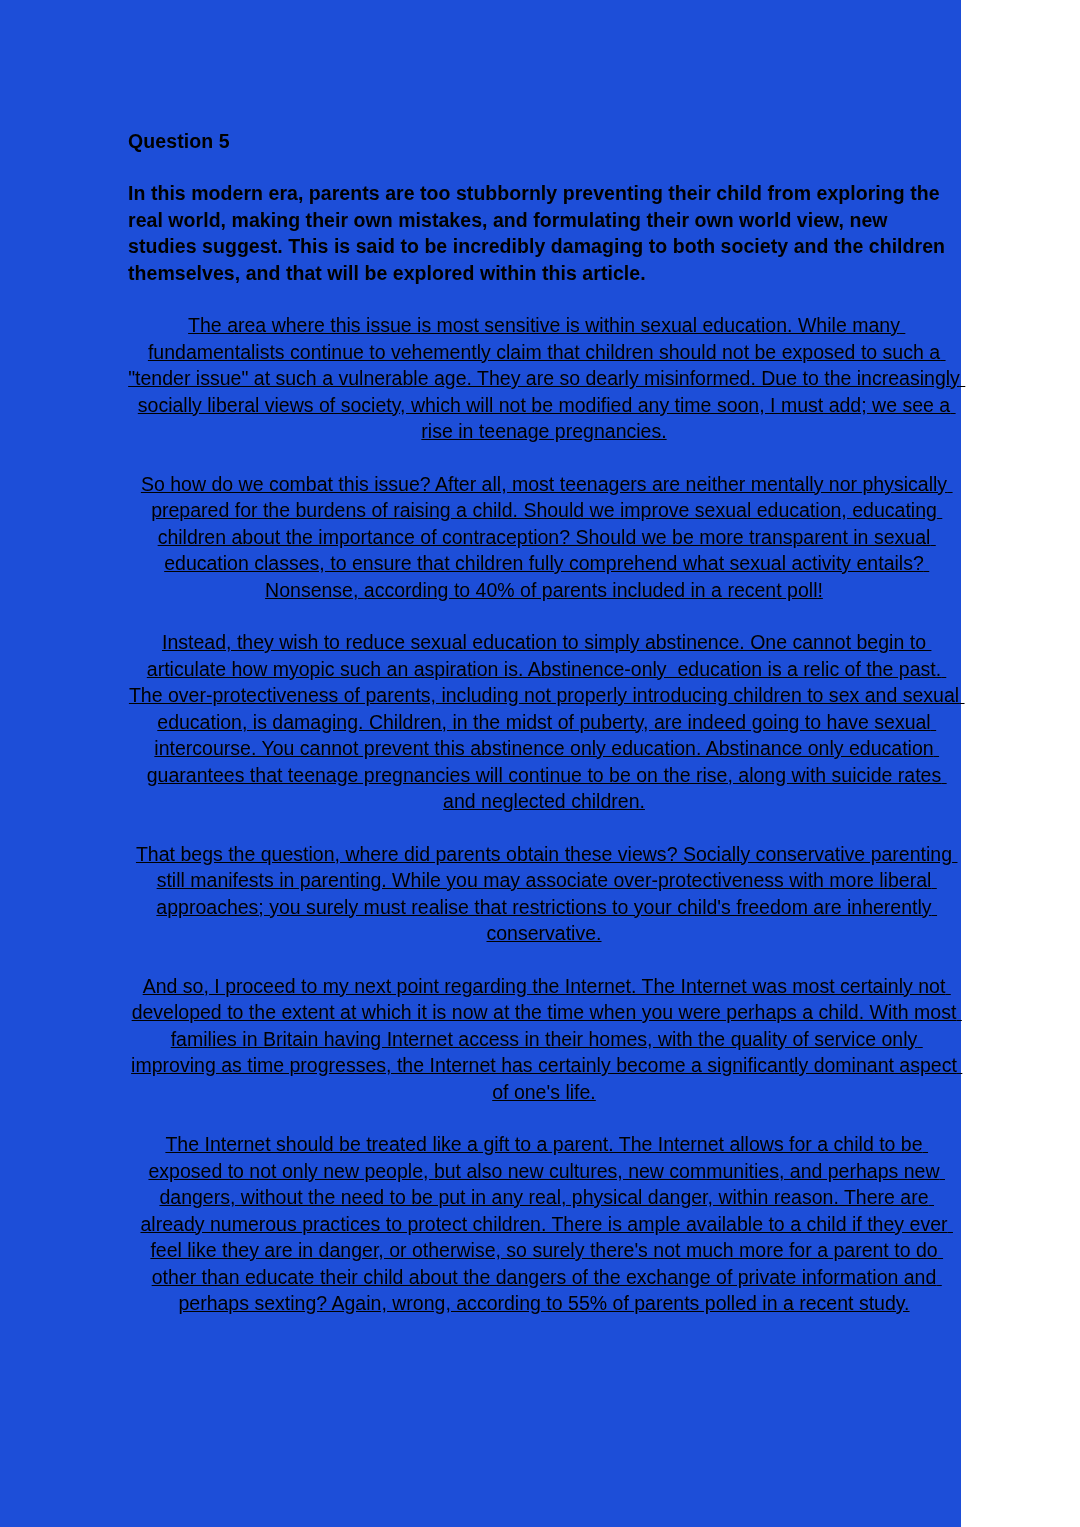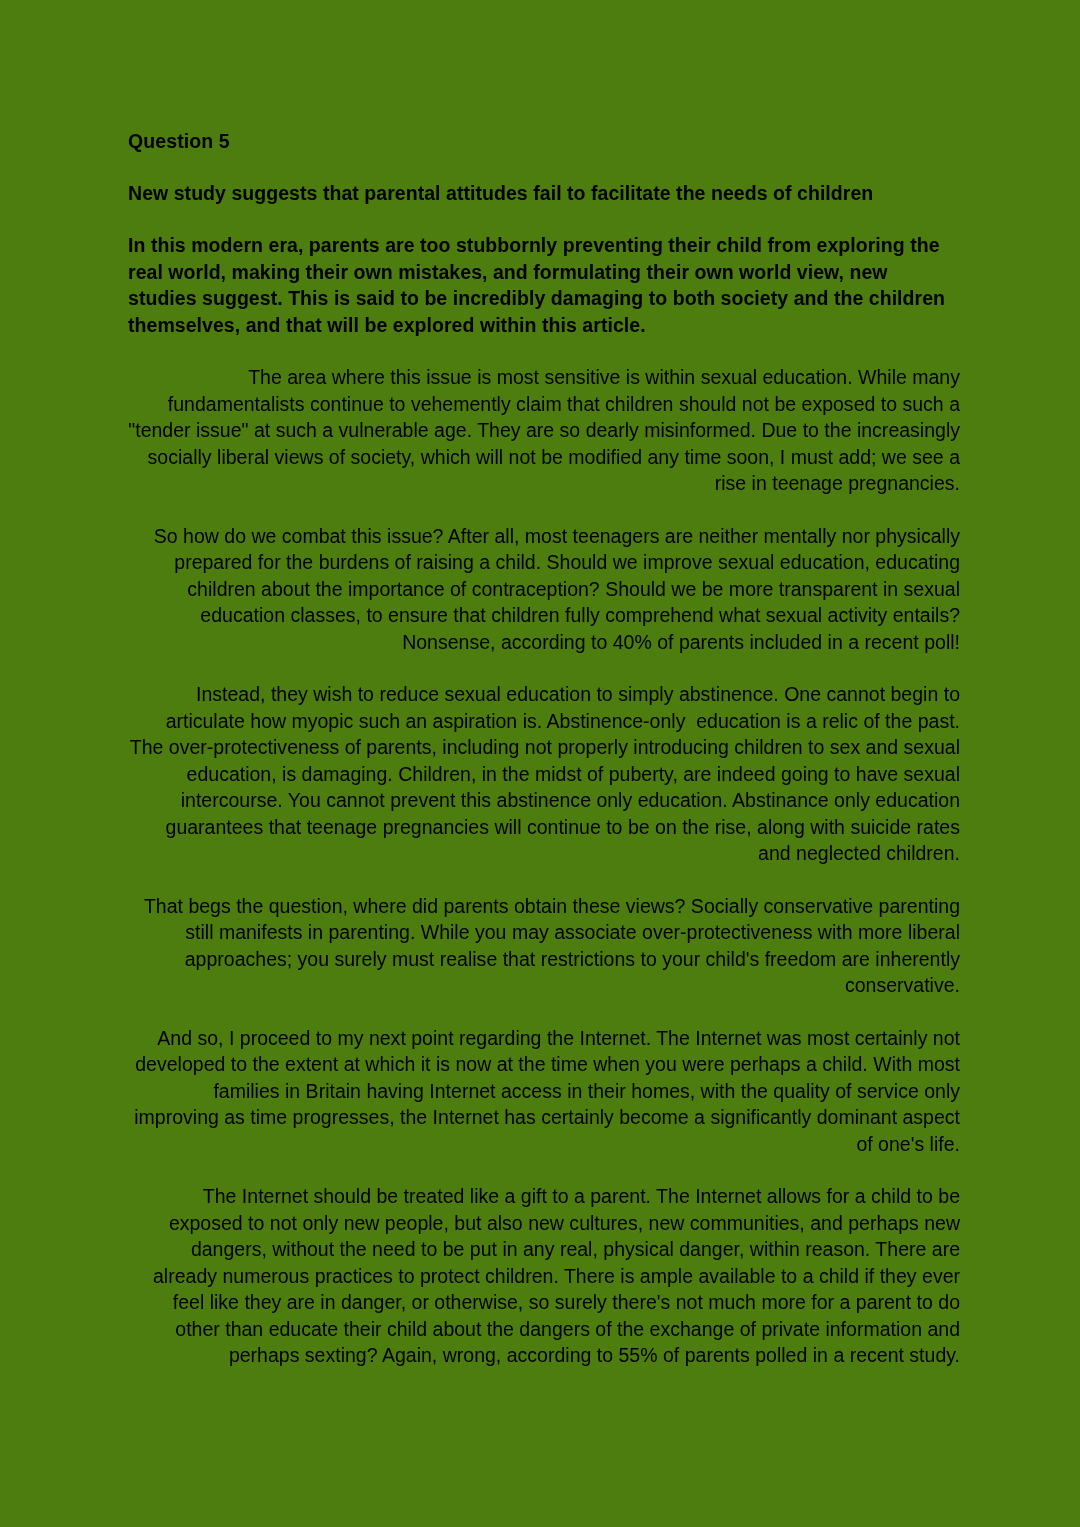--- a/index.html
+++ b/index.html
@@ -9,23 +9,23 @@
   }
   body {
     width: 1080px;
     height: 1527px;
     font-family: "Liberation Sans", sans-serif;
     color: #000000;
     -webkit-font-smoothing: antialiased;
   }
   .page {
     box-sizing: border-box;
-    width: 1080px;
+    width: 961px;
     height: 1527px;
-    background: #4d7c0f;
+    background: #1d4ed8;
     padding: 128px 124px 0 128px;
   }
   .doc-body {
     width: 832px;
   }
   .q-title {
     font-size: 19.5px;
     line-height: 26px;
     font-weight: bold;
     margin: 0 0 26px 0;
@@ -45,36 +45,36 @@
     margin: 0 0 26px 0;
     letter-spacing: 0.05px;
     text-align: left;
   }
   .para {
     font-size: 19.5px;
     line-height: 26.5px;
     font-weight: normal;
     margin: 0 0 26px 0;
     letter-spacing: 0.01px;
-    text-align: right;
+    text-align: center;
     white-space: pre-wrap;
+    text-decoration: underline;
   }
   .para:last-child {
     margin-bottom: 8px;
   }
 </style>
 </head>
 <body>
 
 <div class="page">
   <div class="doc-body">
 
     <p class="q-title">Question 5</p>
 
-    <p class="headline">New study suggests that parental attitudes fail to facilitate the needs of children</p>
 
     <p class="standfirst">In this modern era, parents are too stubbornly preventing their child from exploring the real world, making their own mistakes, and formulating their own world view, new studies suggest. This is said to be incredibly damaging to both society and the children themselves, and that will be explored within this article.</p>
 
     <p class="para">The area where this issue is most sensitive is within sexual education. While many fundamentalists continue to vehemently claim that children should not be exposed to such a "tender issue" at such a vulnerable age. They are so dearly misinformed. Due to the increasingly socially liberal views of society, which will not be modified any time soon, I must add; we see a rise in teenage pregnancies.</p>
 
     <p class="para">So how do we combat this issue? After all, most teenagers are neither mentally nor physically prepared for the burdens of raising a child. Should we improve sexual education, educating children about the importance of contraception? Should we be more transparent in sexual education classes, to ensure that children fully comprehend what sexual activity entails? Nonsense, according to 40% of parents included in a recent poll!</p>
 
     <p class="para">Instead, they wish to reduce sexual education to simply abstinence. One cannot begin to articulate how myopic such an aspiration is. Abstinence-only  education is a relic of the past. The over-protectiveness of parents, including not properly introducing children to sex and sexual education, is damaging. Children, in the midst of puberty, are indeed going to have sexual intercourse. You cannot prevent this abstinence only education. Abstinance only education guarantees that teenage pregnancies will continue to be on the rise, along with suicide rates and neglected children.</p>
 
     <p class="para">That begs the question, where did parents obtain these views? Socially conservative parenting still manifests in parenting. While you may associate over-protectiveness with more liberal approaches; you surely must realise that restrictions to your child's freedom are inherently conservative.</p>

